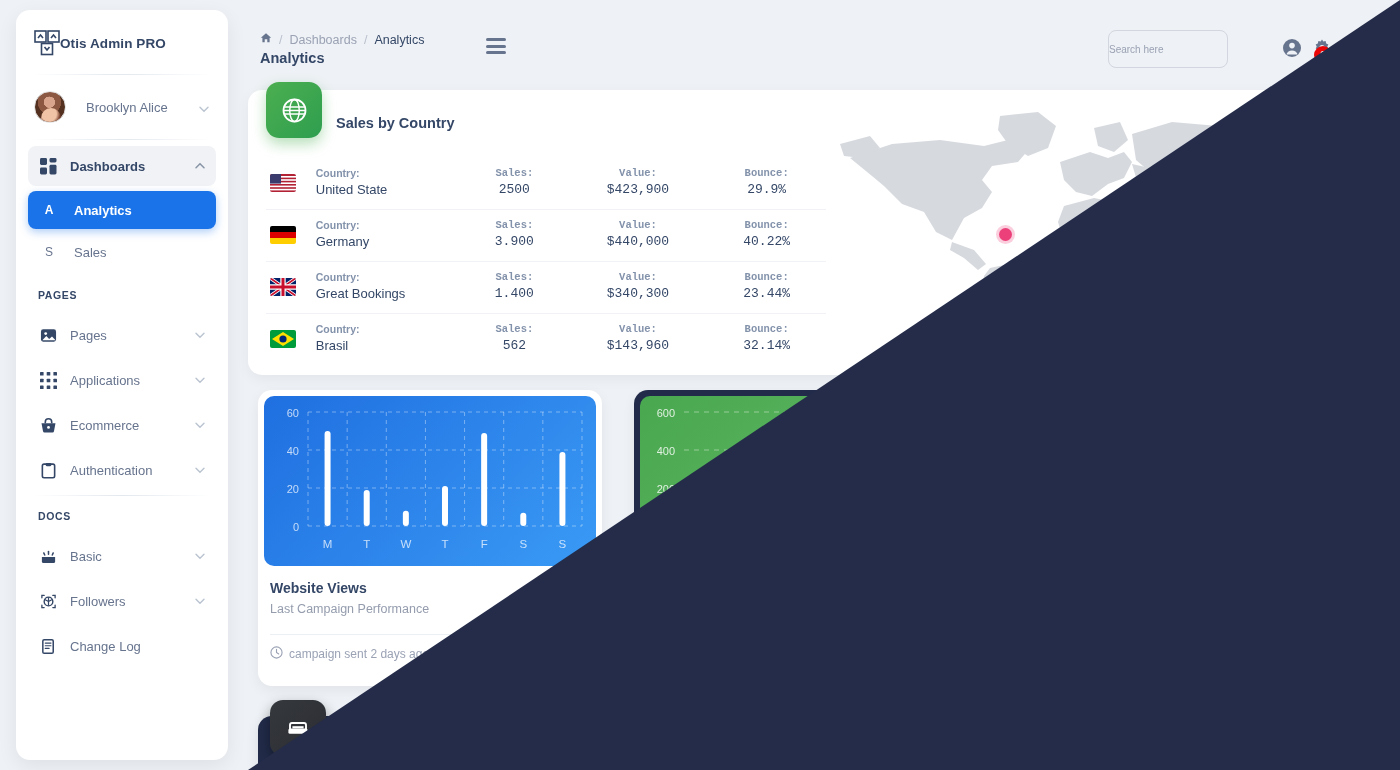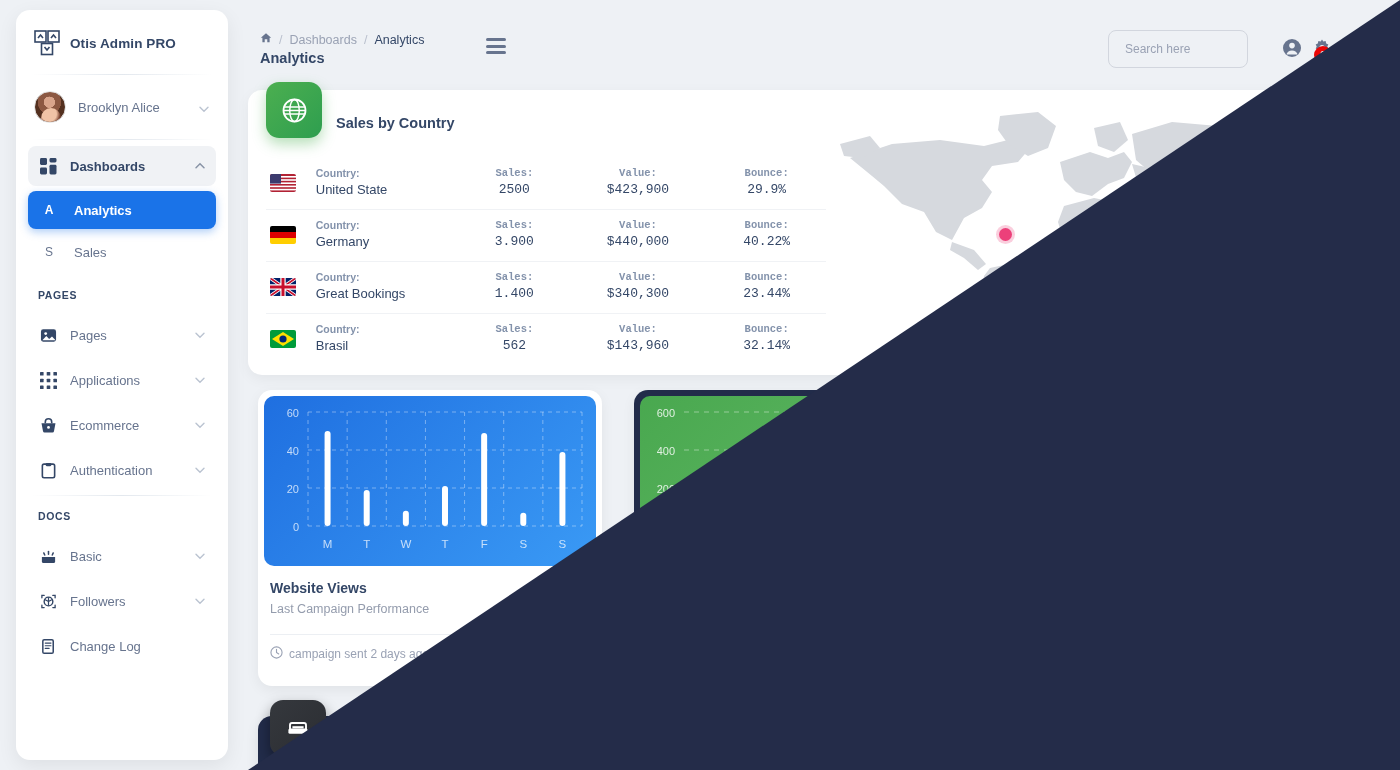--- a/index.html
+++ b/index.html
@@ -11,25 +11,25 @@
     position:relative;
   }
 
   
   #sidebar{
     position:absolute; left:16px; top:10px; width:212px; height:750px;
     background:#fff; border-radius:14px;
     box-shadow:0 6px 20px rgba(0,0,0,.07);
     padding:0 0 10px 0; overflow:hidden;
   }
-  .brand{ display:flex; align-items:center; gap:10px; padding:20px 18px 18px 18px;}
+  .brand{ display:flex; align-items:center; padding:20px 18px 18px 18px;}
   .brand-mark{ width:26px;height:26px; position:relative; flex:0 0 auto;}
   .brand-title{ font-size:13.5px; font-weight:700; color:#344767; letter-spacing:.1px;}
   .sep{ height:1px; background:linear-gradient(to right,rgba(255,255,255,0),#e3e8ee,rgba(255,255,255,0)); margin:0 16px;}
-  .userrow{ display:flex; align-items:center; gap:12px; padding:16px 18px 16px 18px;}
+  .userrow{ display:flex; align-items:center; gap:20px; padding:16px 18px 16px 18px;}
   .avatar{ width:32px;height:32px;border-radius:50%; flex:0 0 auto;
     background:radial-gradient(circle at 48% 34%, #d9a58c 0 22%, #8c5842 23% 46%, #53301f 47% 100%);
     border:1px solid #e3e3e3; overflow:hidden; position:relative;}
   .avatar:after{content:"";position:absolute;left:6px;top:16px;width:20px;height:20px;border-radius:50%;
     background:radial-gradient(circle at 40% 30%, #f0c3a6 0 40%, #7a4230 60%);}
   .username{ font-size:13px; color:#67748e; flex:1;}
   .chev{ width:12px;height:12px; flex:0 0 auto; opacity:.55;}
   .navlist{ padding:6px 12px 0 12px;}
   .navitem{ display:flex;align-items:center;gap:12px; height:40px; padding:0 10px;
     border-radius:8px; font-size:13px; color:#67748e; margin-bottom:5px; cursor:pointer;}
@@ -50,22 +50,22 @@
   .bc-muted{ color:#9aa2b4;}
   .bc-cur{ color:#344767;}
   .pagetitle{ position:absolute; left:12px; top:28px; font-size:14.5px; font-weight:700; color:#344767;}
   .burger{ position:absolute; left:238px; top:16px; width:20px; height:16px; cursor:pointer;
      display:flex;flex-direction:column;justify-content:space-between;}
   .burger span{display:block;height:3px;border-radius:2px;background:#67748e;}
   .burger span:nth-child(1){width:20px;}
   .burger span:nth-child(2){width:20px;}
   .burger span:nth-child(3){width:20px;}
   .searchbox{ position:absolute; right:152px; top:8px; width:140px; height:38px;}
-  .searchbox input{ width:140px;height:38px;border:1px solid #d2d6de;border-radius:8px;
-    background:transparent; padding:0 16px; font-size:12px; color:#67748e; outline:none;
+  .searchbox input{ width:120px;height:38px;border:1px solid #d2d6de;border-radius:8px;
+    background:transparent; padding:0 0; font-size:10px; color:#67748e; outline:none;
     font-family:"Liberation Sans",sans-serif;}
   .searchbox input::placeholder{color:#9aa2b4;}
   .hicon{ position:absolute; top:16px; width:20px;height:20px; cursor:pointer; color:#67748e;}
   #ic-user{ right:98px;}
   #ic-gear{ right:68px;}
   #ic-bell{ right:38px;}
   .badge{ position:absolute; right:30px; top:8px; min-width:18px;height:18px;border-radius:9px;
     background:#ea0606;color:#fff;font-size:10px;font-weight:700;display:flex;align-items:center;
     justify-content:center;padding:0 5px;}
 

